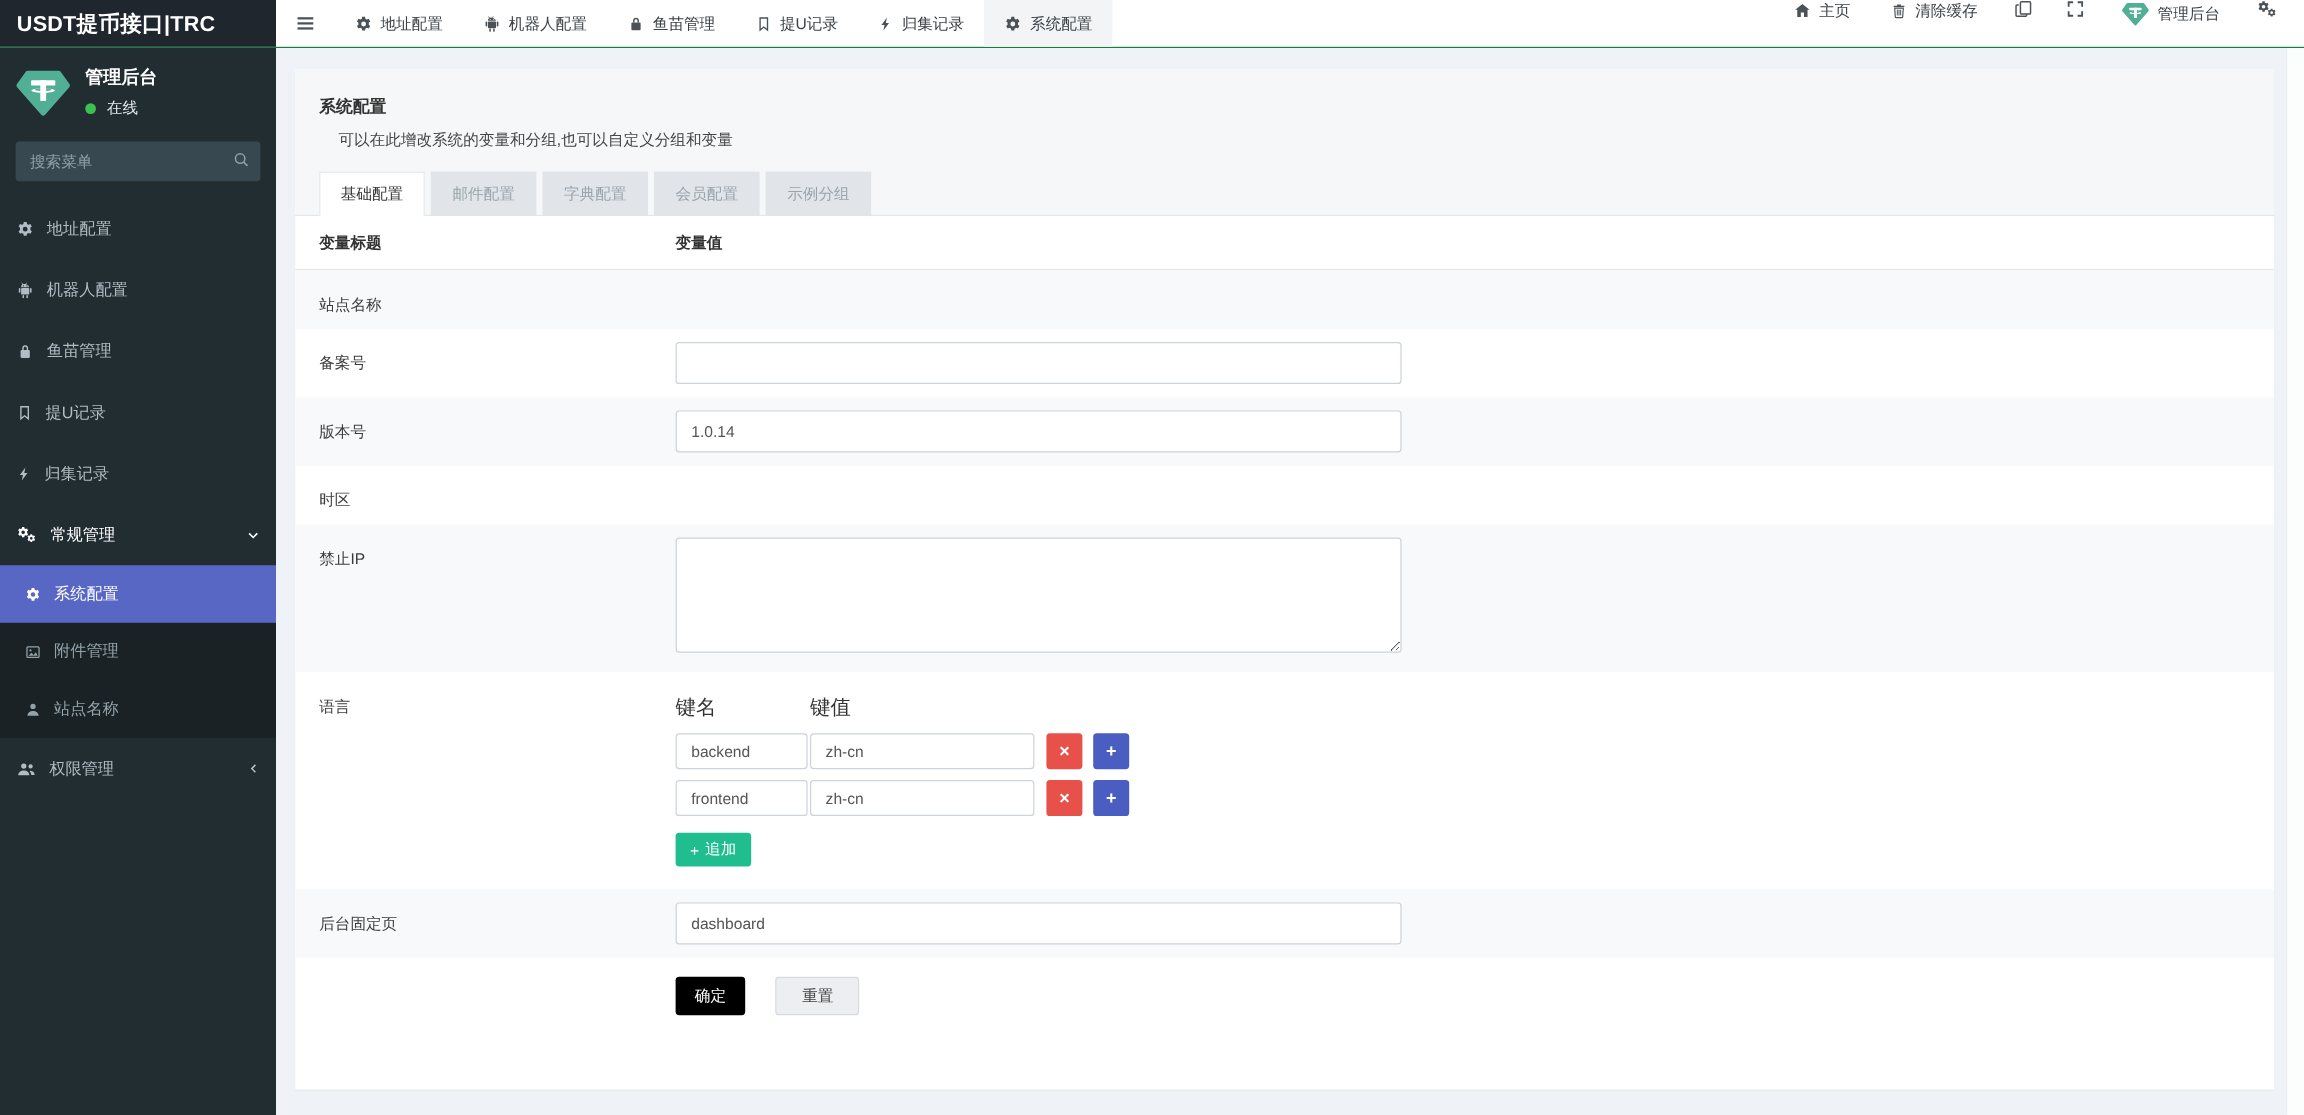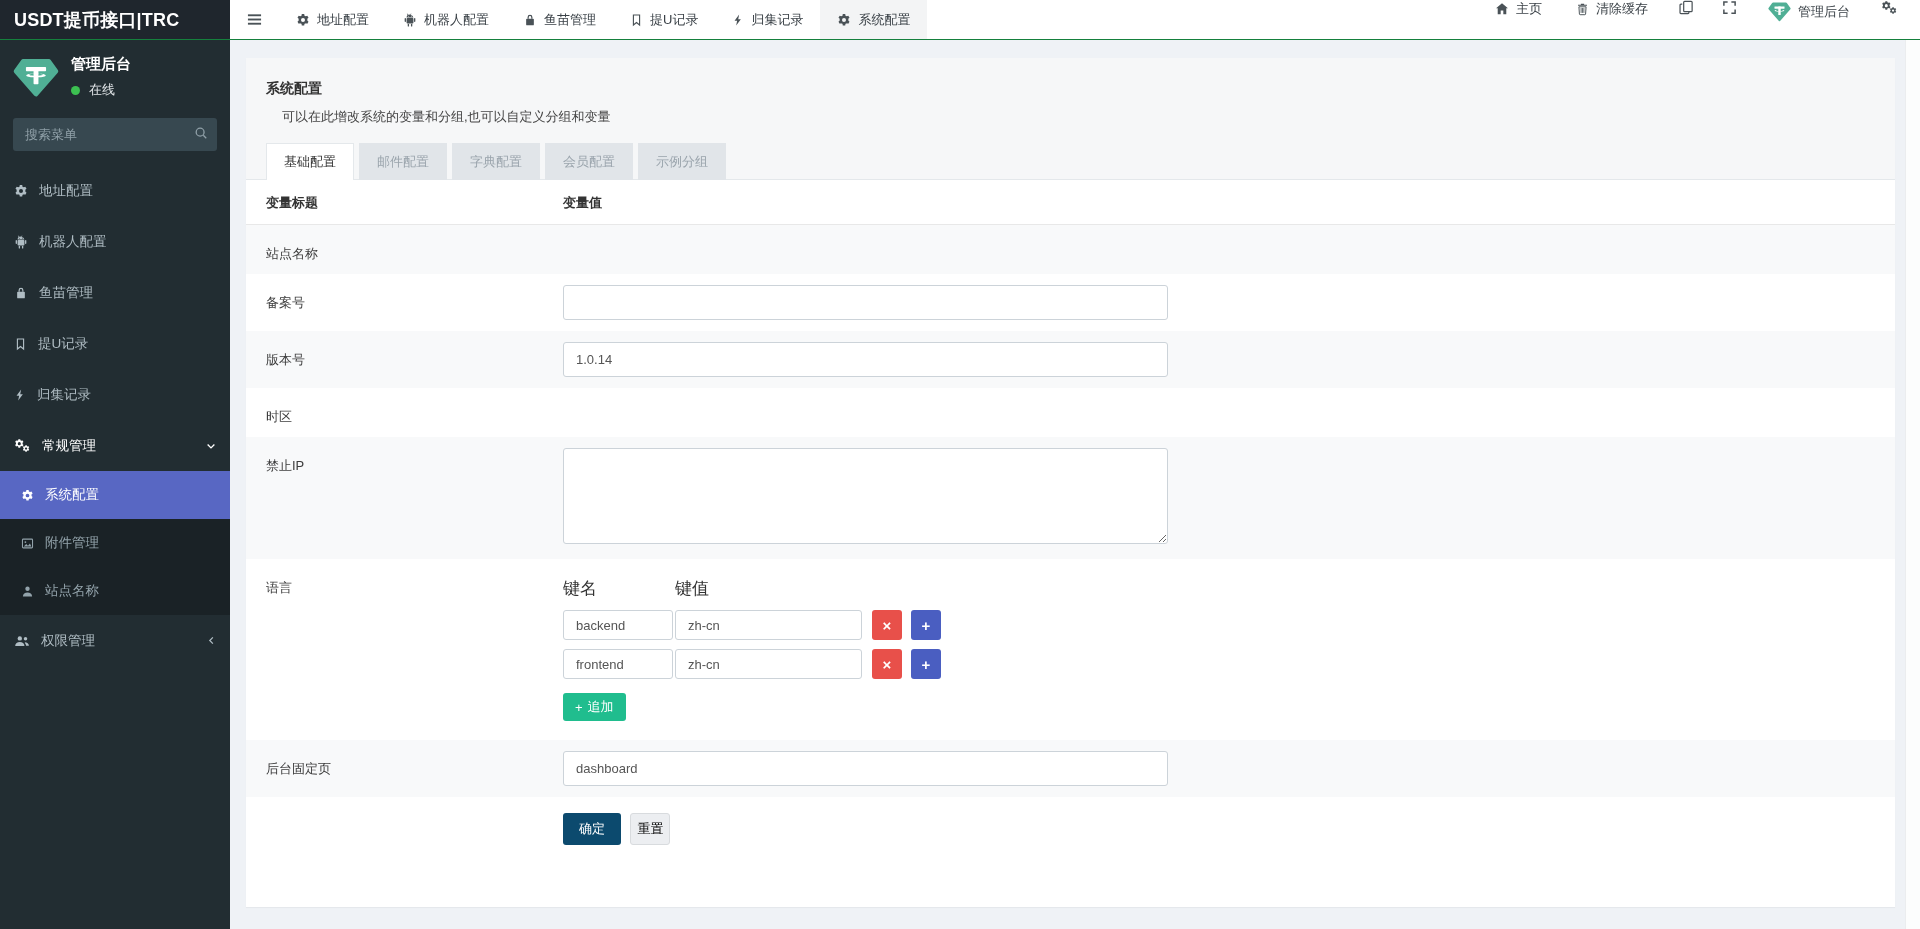--- a/index.html
+++ b/index.html
@@ -58,22 +58,22 @@
   .lang-row{display:flex;align-items:center;margin-bottom:9px;}
   .inp-key{width:110px;height:30px;}
   .inp-val{width:187px;height:30px;margin-left:2px;}
   .btn{border:none;border-radius:3px;cursor:pointer;font-size:13px;display:inline-flex;align-items:center;justify-content:center;font-family:"Liberation Sans", sans-serif;}
   .btn-sq{width:30px;height:30px;color:#fff;font-size:15px;font-weight:bold;}
   .btn-danger{background:#e8504a;margin-left:10px;}
   .btn-plus{background:#4a5ec1;margin-left:9px;}
   .btn-add{height:28px;padding:0 12px;background:#20bd8e;color:#fff;gap:5px;margin-top:5px;}
   .row-gap{height:8px;}
   .btnrow{padding:16px 20px 26px;display:grid;grid-template-columns:297px 1fr;}
-  .btn-submit{height:32px;padding:0 16px;background:#0c4a6e;color:#fff;}
-  .btn-reset{height:32px;padding:0 6px;background:#eceef1;color:#000000;border:1px solid #d8dbde;margin-left:5px;}
+  .btn-submit{height:32px;padding:0 16px;background:#000000;color:#fff;}
+  .btn-reset{height:32px;padding:0 21px;background:#eceef1;color:#404040;border:1px solid #d8dbde;margin-left:21px;}
 </style>
 </head>
 <body>
 
 <div class="topbar">
   <div class="logo">USDT提币接口|TRC</div>
 
   <div class="hamburger">
     <span>
       <svg width="15" height="15" viewBox="0 0 16 16" fill="currentColor">

